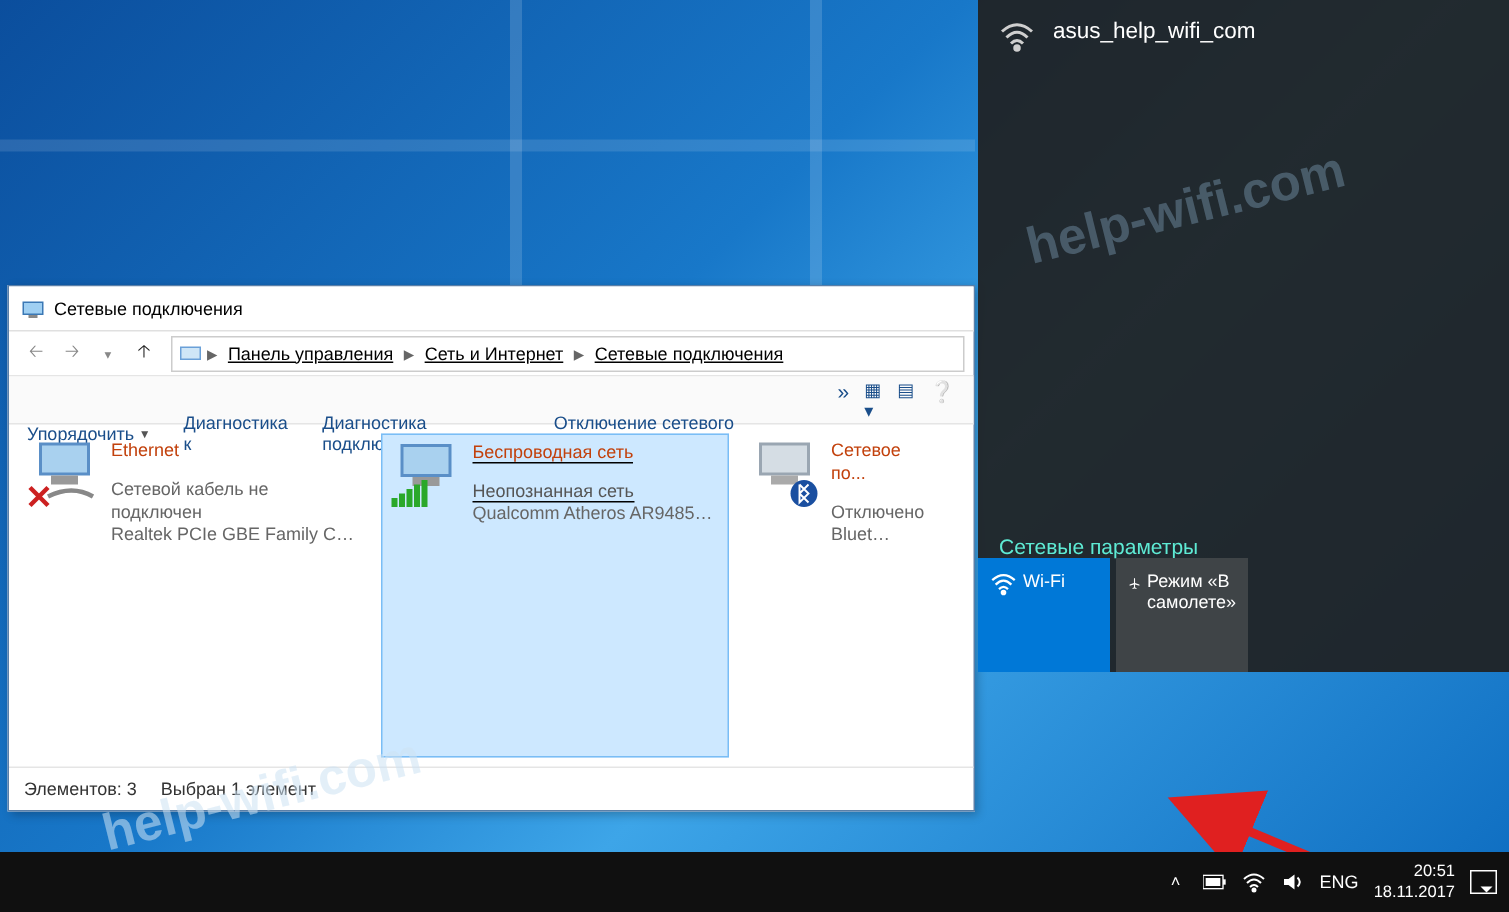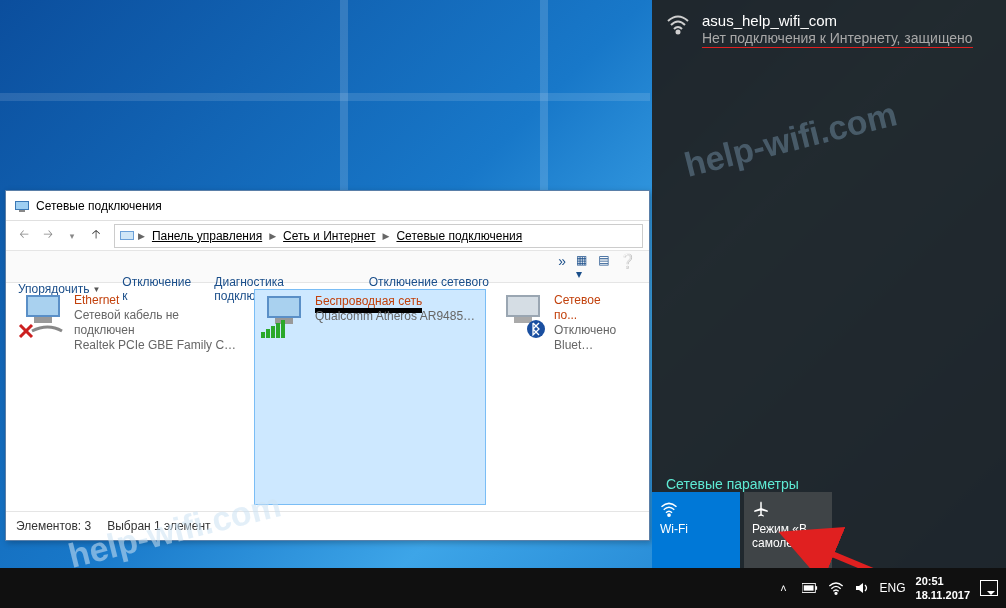--- a/index.html
+++ b/index.html
@@ -31,50 +31,50 @@
 .toolitem .drop{font-size:8px;margin-left:3px;color:#555;}
 .toolend{margin-left:auto;display:flex;gap:10px;color:#1a4e8a;font-size:14px;}
 .toolend span{cursor:pointer;}
 
 .content{height:228px;display:flex;padding:6px 8px;gap:8px;overflow:hidden;}
 .adapter{display:flex;width:232px;padding:4px;gap:6px;position:relative;}
 .adapter.selected{background:#cde8ff;border:1px solid #7abdf5;}
 .aicon{width:50px;height:46px;position:relative;flex-shrink:0;}
 .atext{font-size:12px;line-height:15px;min-width:0;}
 .atext .n{color:#c2410c;}
-.atext .s{color:#666;}
+.atext .s{color:#666;margin-top:11px;}
 .atext .d{color:#666;white-space:nowrap;overflow:hidden;text-overflow:ellipsis;}
 .adapter.selected .s{color:#555;}
-.red-underline{border-bottom:5px solid #000000;}
+.red-underline{border-bottom:1px solid #000000;}
 
 .statusbar{height:28px;border-top:1px solid #e5e5e5;display:flex;align-items:center;padding:0 10px;font-size:12px;color:#333;gap:16px;}
 
 
 .wm{position:absolute;color:#cde3f4;font-size:34px;font-weight:600;transform:rotate(-14deg);opacity:.55;pointer-events:none;white-space:nowrap;}
 
 
-.flyout{position:absolute;top:0;right:0;width:354px;height:568px;background:rgba(31,31,31,.92);color:#fff;}
+.flyout{position:absolute;top:0;right:0;width:354px;height:448px;background:rgba(31,31,31,.92);color:#fff;}
 .flyhead{display:flex;padding:12px 14px;gap:12px;}
 .flyhead .wicon{width:24px;flex-shrink:0;color:#d0d0d0;}
 .flyhead .txt .ssid{font-size:15px;color:#fff;}
 .flyhead .txt .stat{font-size:14px;color:#a8a8a8;}
 .flyhead .txt .stat.red{border-bottom:1px solid #e02020;display:inline-block;padding-bottom:1px;}
 .flysettings{position:absolute;bottom:76px;left:14px;font-size:14px;color:#5eead4;}
 .flytiles{position:absolute;bottom:0;left:0;display:flex;height:76px;}
-.tile{width:88px;height:76px;margin-right:4px;padding:8px;font-size:12px;color:#fff;display:flex;flex-direction:column;gap:4px;cursor:pointer;}
+.tile{width:88px;height:76px;margin-right:4px;padding:8px;font-size:12px;color:#fff;display:flex;gap:4px;cursor:pointer;}
 .tile.on{background:#0078d7;}
 .tile.off{background:#3f4447;}
 .tile svg{width:18px;height:18px;}
 .wm2{position:absolute;color:rgba(120,150,175,.45);font-size:34px;font-weight:600;transform:rotate(-14deg);pointer-events:none;white-space:nowrap;}
 
 
 .taskbar{position:absolute;bottom:0;left:0;width:1006px;height:40px;background:#101010;display:flex;align-items:center;justify-content:flex-end;padding:0 8px;gap:10px;color:#fff;font-size:12px;}
 .tray{display:flex;align-items:center;gap:10px;}
 .tray .ico{width:16px;height:16px;display:flex;align-items:center;justify-content:center;cursor:pointer;}
-.clock{text-align:left;line-height:14px;font-size:11px;cursor:pointer;font-weight:bold;}
+.clock{text-align:right;line-height:14px;font-size:11px;cursor:pointer;}
 .actioncenter{width:18px;height:16px;border:1px solid #fff;position:relative;cursor:pointer;}
 .actioncenter:after{content:"";position:absolute;bottom:-4px;right:2px;border:4px solid transparent;border-top-color:#fff;}
 
 
 .arrow{position:absolute;pointer-events:none;}
 </style>
 </head>
 <body>
 
 <div class="desktop">
@@ -110,21 +110,21 @@
         <span class="seg">Сетевые подключения</span>
       </div>
     </div>
 
     <div class="toolrow">
       <div class="toolitem">
           <span>Упорядочить</span>
           <span class="drop">▼</span>
         </div>
       <div class="toolitem">
-          <span>Отключение к</span>
+          <span>Диагностика к</span>
         </div>
       <div class="toolitem">
           <span>Диагностика подключения</span>
         </div>
       <div class="toolitem">
           <span>Отключение сетевого устройства</span>
         </div>
       <div class="toolend">
         <span>»</span>
         <span style="font-size:12px">▦ ▾</span>
@@ -161,20 +161,21 @@
               <rect x="16" y="24" width="18" height="6" fill="#999"></rect>
               <rect x="2" y="38" width="4" height="6" fill="#2aa82a"></rect>
               <rect x="7" y="35" width="4" height="9" fill="#2aa82a"></rect>
               <rect x="12" y="32" width="4" height="12" fill="#2aa82a"></rect>
               <rect x="17" y="29" width="4" height="15" fill="#2aa82a"></rect>
               <rect x="22" y="26" width="4" height="18" fill="#2aa82a"></rect>
             </svg>
         </div>
         <div class="atext">
           <div class="n"><span class="red-underline">Беспроводная сеть</span></div>
+          <div class="s"><span class="red-underline">Неопознанная сеть</span></div>
           <div class="d">Qualcomm Atheros AR9485WB-E...</div>
         </div>
       </div>
 
       <div class="adapter" style="width:110px">
         <div class="aicon">
           <svg width="50" height="46" viewBox="0 0 50 46">
               <rect x="8" y="2" width="34" height="22" fill="#9aa6b2"></rect>
               <rect x="10" y="4" width="30" height="18" fill="#d5dde4"></rect>
               <rect x="16" y="24" width="18" height="6" fill="#aaa"></rect>
@@ -204,21 +205,20 @@
       <div class="wicon">
         <svg width="24" height="24" viewBox="0 0 24 24" fill="none" stroke="#cfcfcf" stroke-width="2">
             <path d="M2 9 Q12 0 22 9"></path>
             <path d="M5 13 Q12 6 19 13"></path>
             <path d="M8 17 Q12 13 16 17"></path>
             <circle cx="12" cy="20" r="1.5" fill="#cfcfcf"></circle>
           </svg>
       </div>
       <div class="txt">
         <div class="ssid">asus_help_wifi_com</div>
-        <div class="stat red">Нет подключения к Интернету, защищено</div>
       </div>
     </div>
 
     <div class="wm2" style="top:120px;left:30px">help-wifi.com</div>
 
     <div class="flysettings">Сетевые параметры</div>
 
     <div class="flytiles">
       <div class="tile on">
         <svg viewBox="0 0 24 24" fill="none" stroke="#fff" stroke-width="2">

